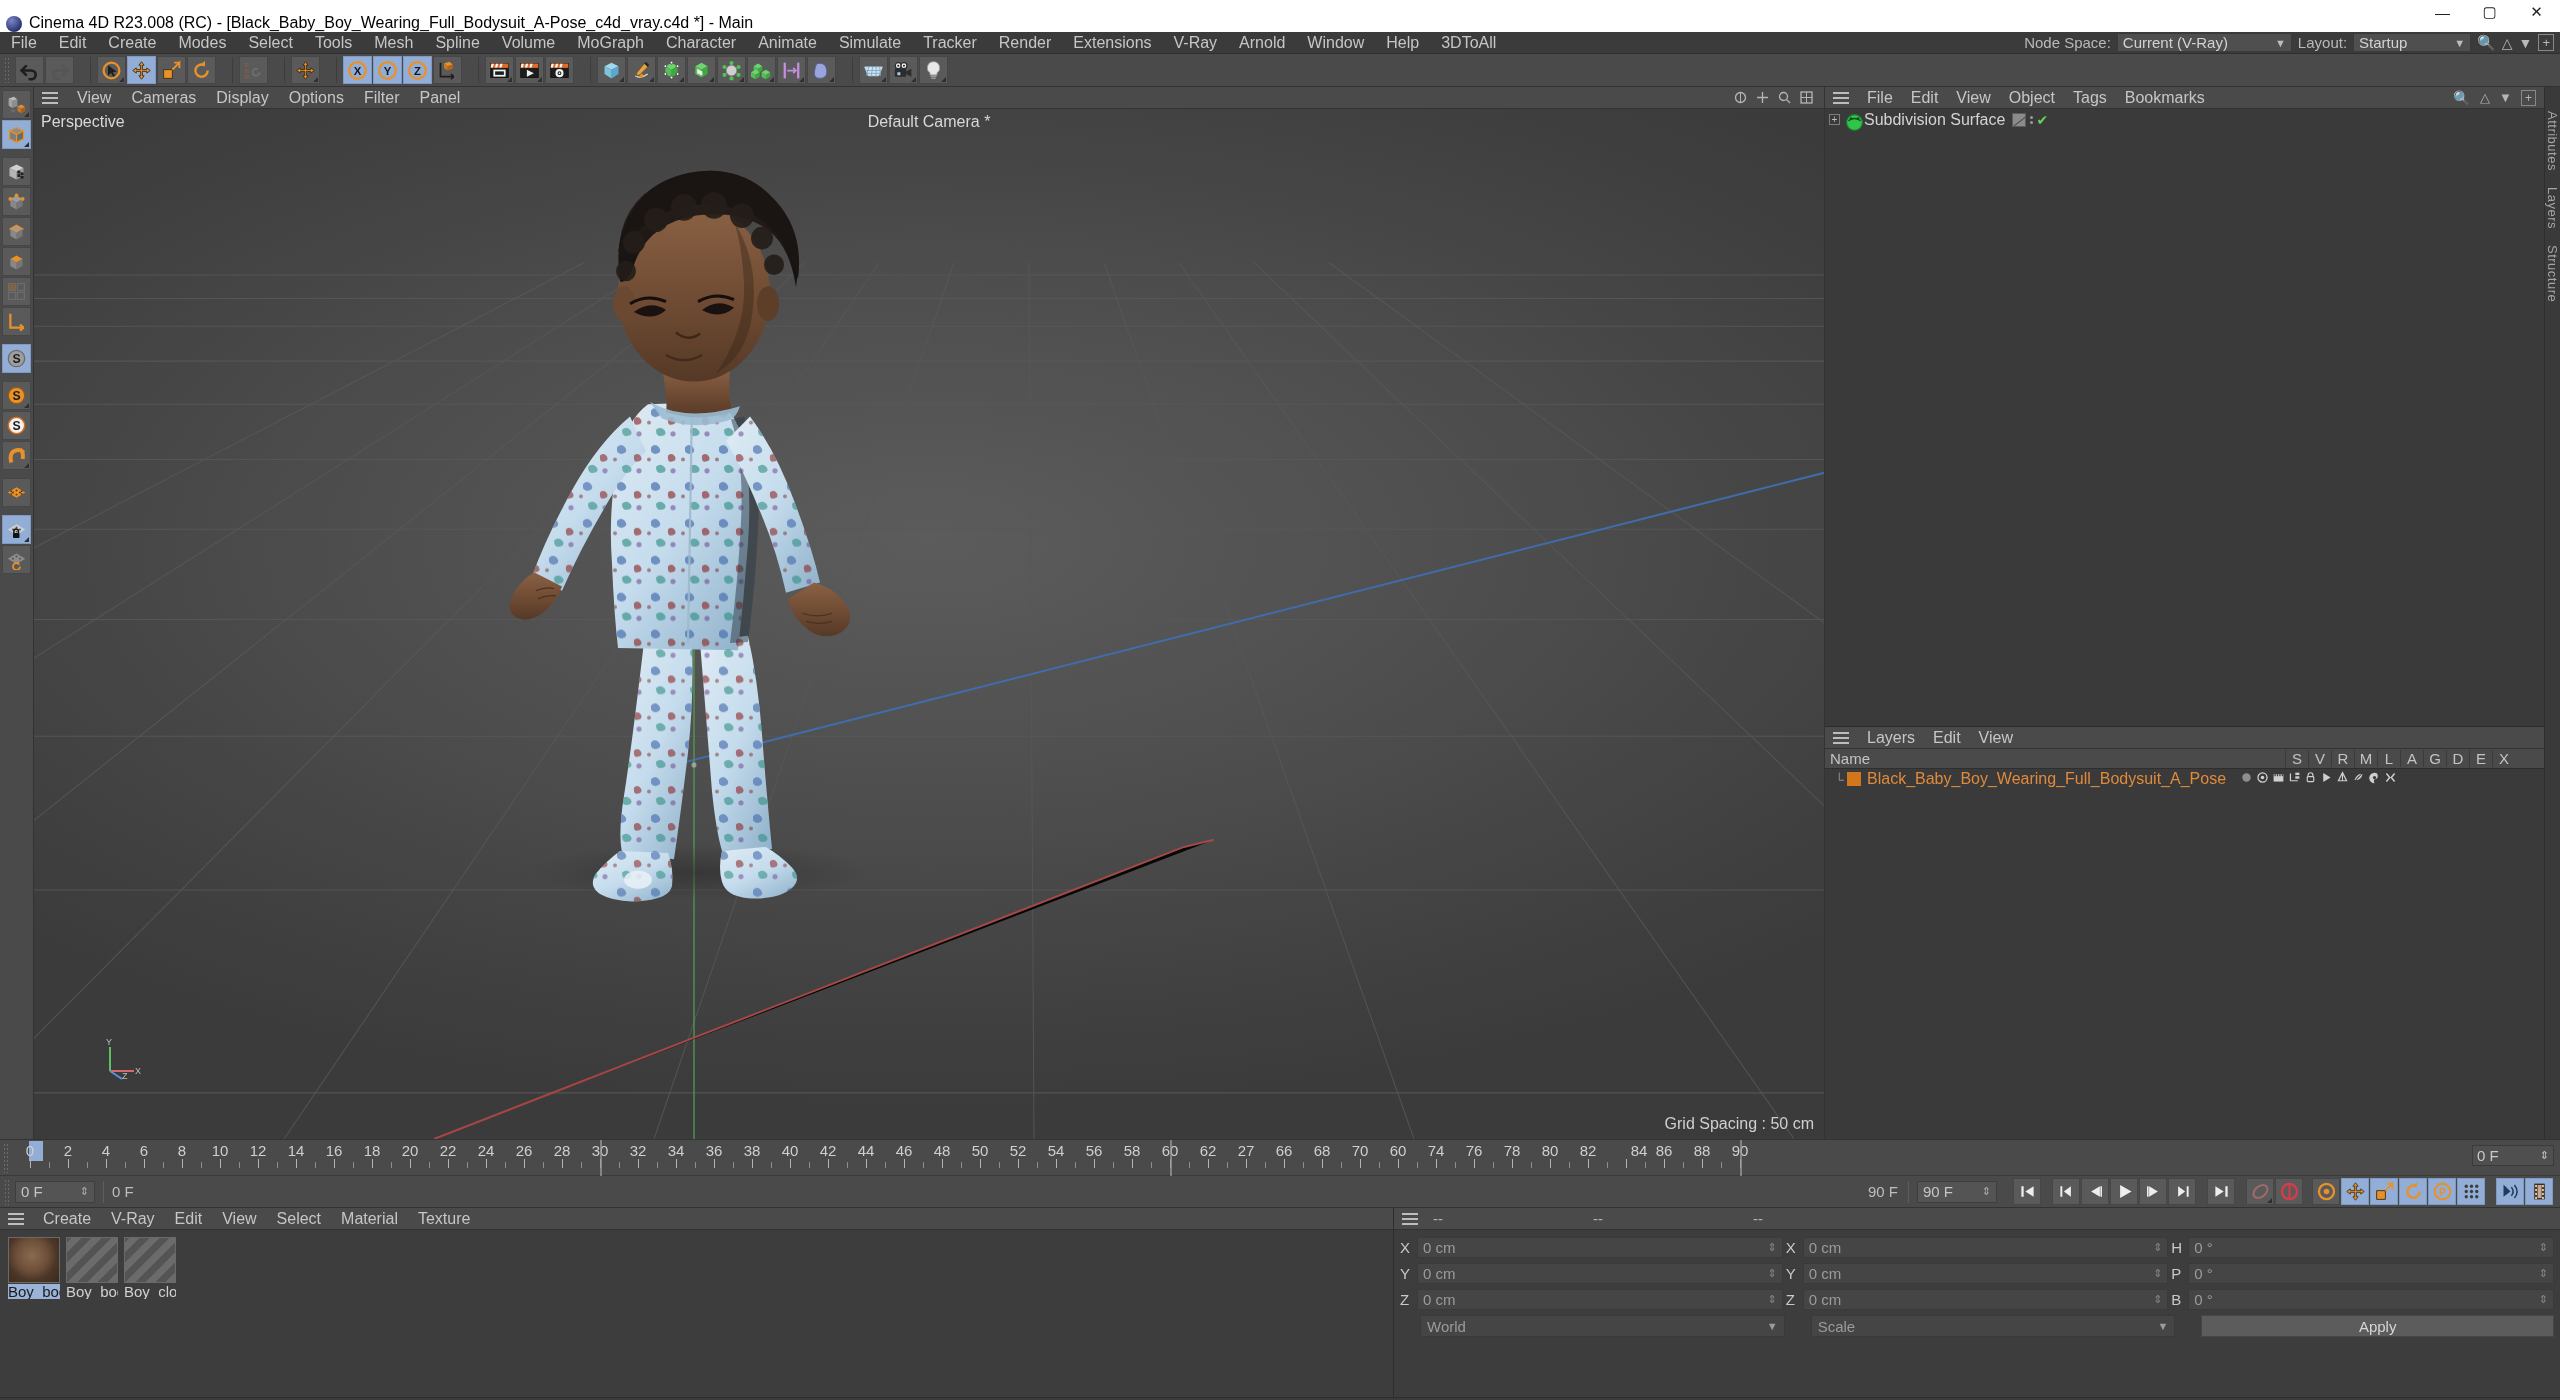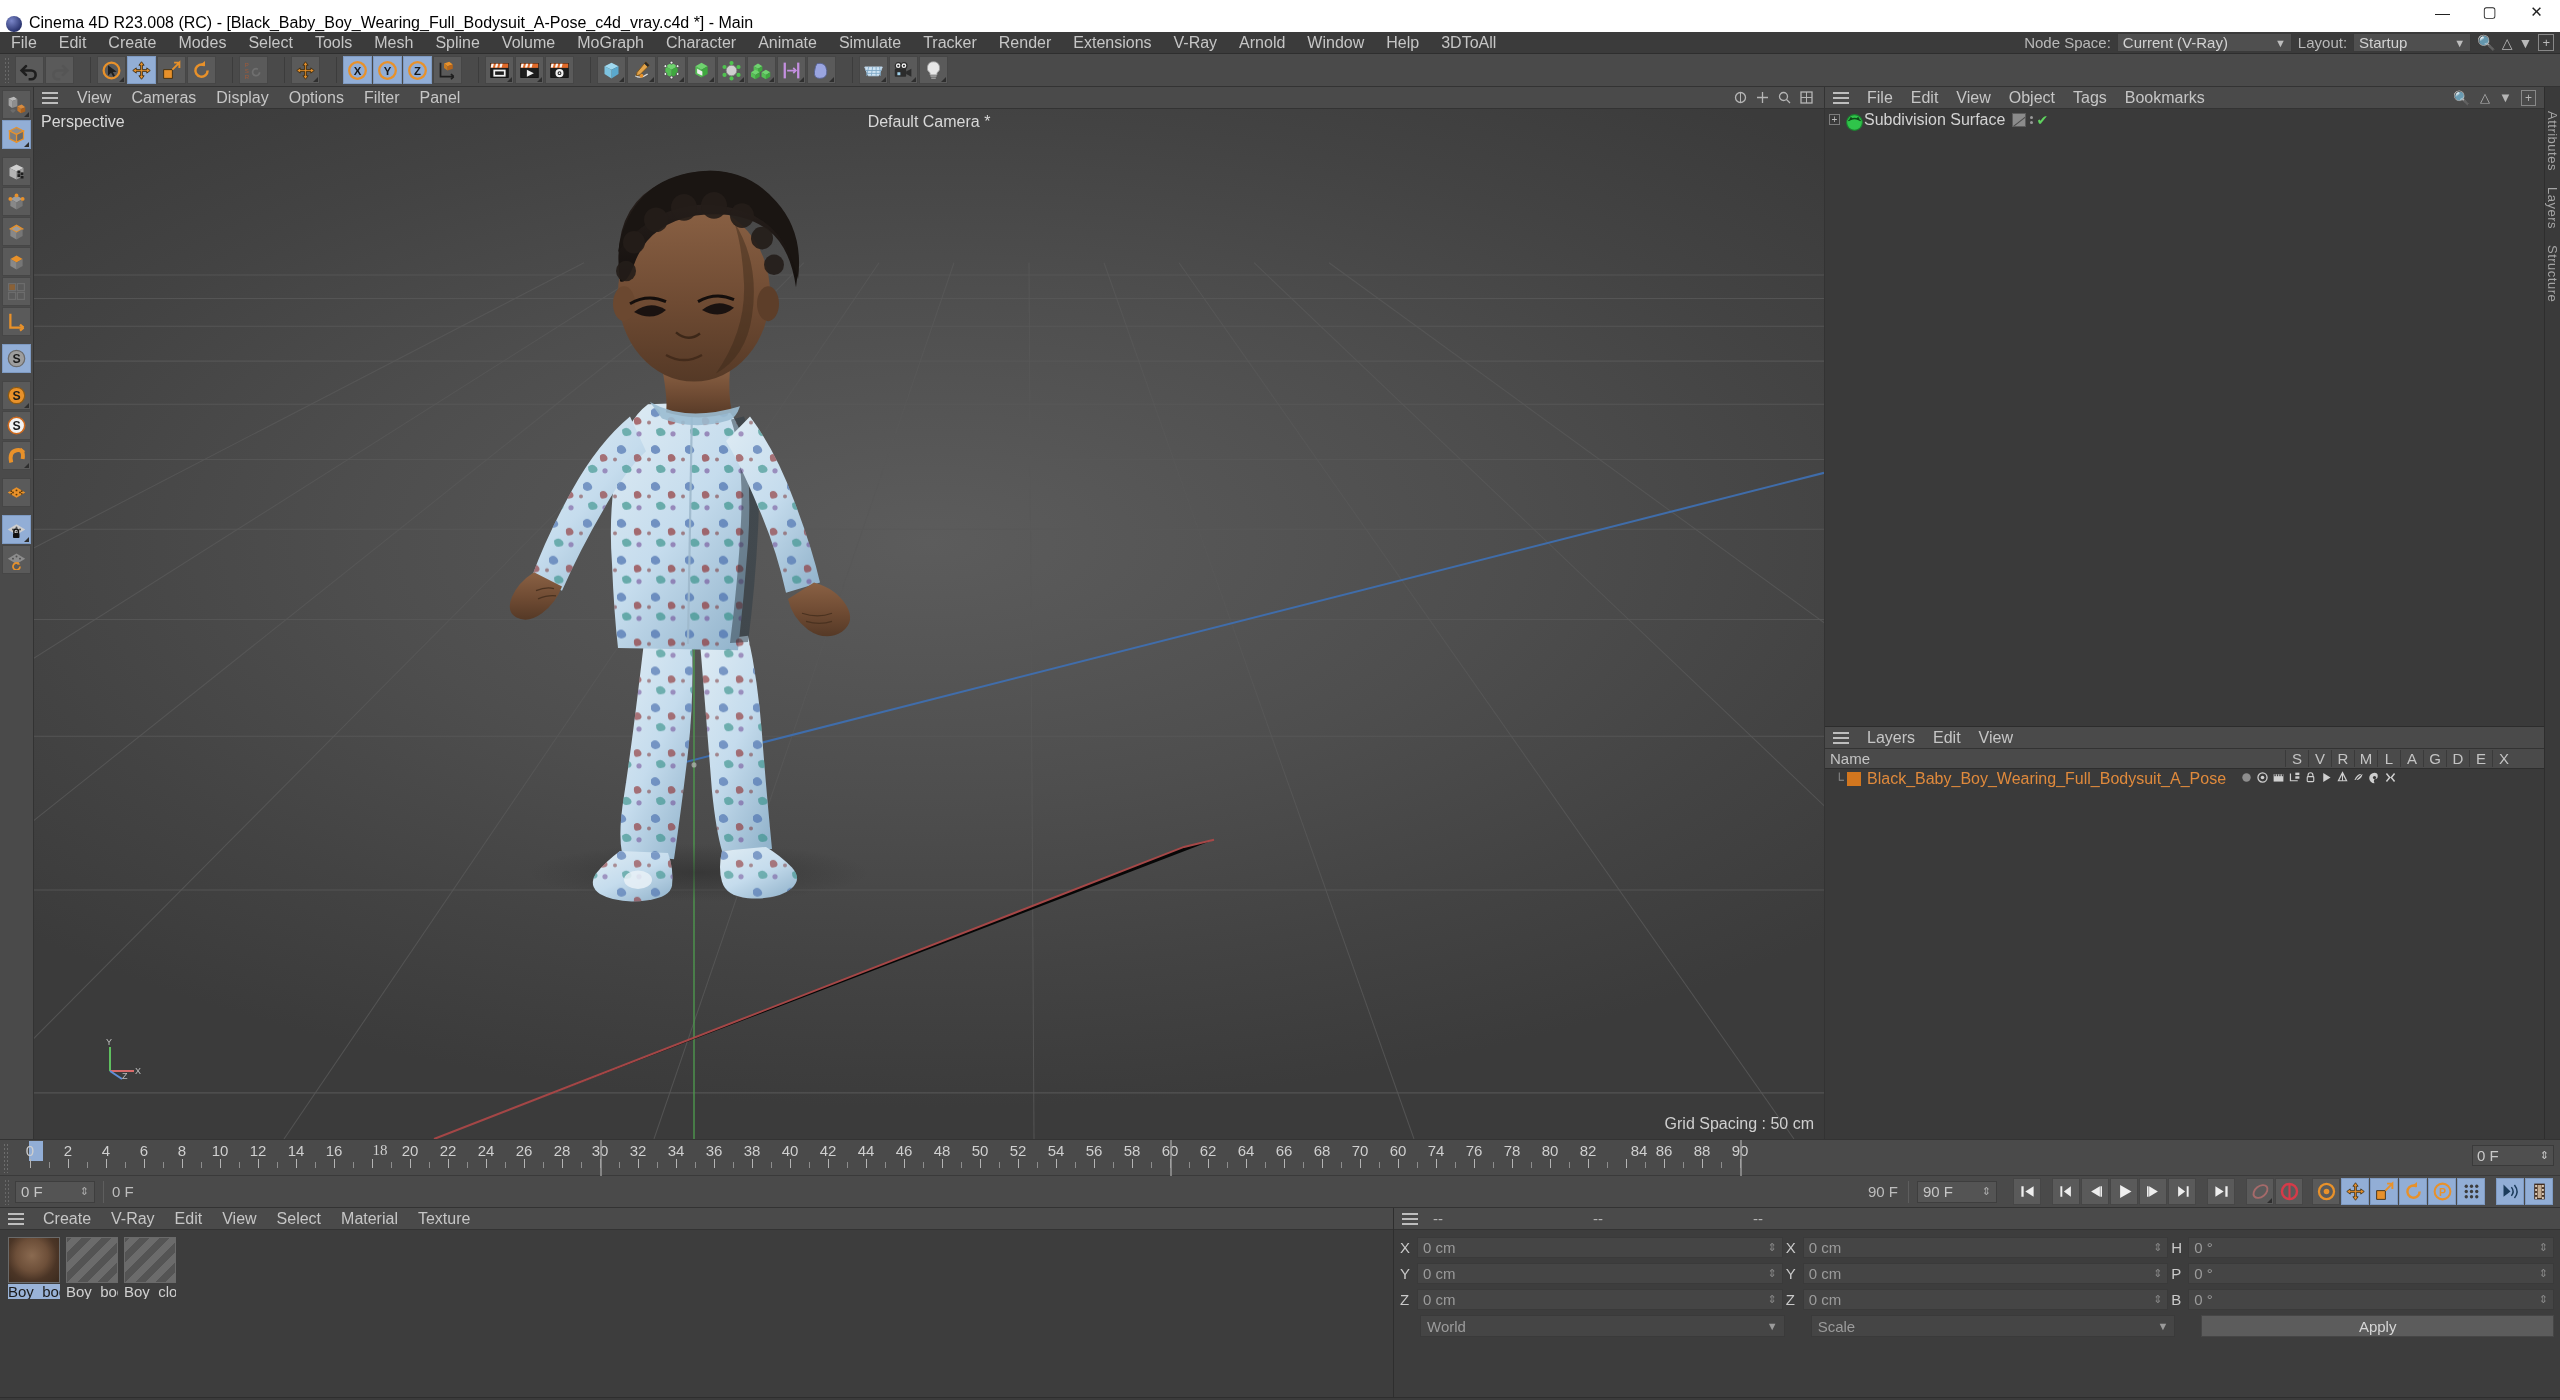--- a/index.html
+++ b/index.html
@@ -1051,21 +1051,21 @@
       <div class="tickm" style="left: 1728px;"></div>
       <div class="lab" style="left: 18px;">0</div>
       <div class="lab" style="left: 56px;">2</div>
       <div class="lab" style="left: 94px;">4</div>
       <div class="lab" style="left: 132px;">6</div>
       <div class="lab" style="left: 170px;">8</div>
       <div class="lab" style="left: 208px;">10</div>
       <div class="lab" style="left: 246px;">12</div>
       <div class="lab" style="left: 284px;">14</div>
       <div class="lab" style="left: 322px;">16</div>
-      <div class="lab" style="left: 368px; font-family: Liberation Serif, serif;">18</div>
+      <div class="lab" style="left: 360px;">18</div>
       <div class="lab" style="left: 398px;">20</div>
       <div class="lab" style="left: 436px;">22</div>
       <div class="lab" style="left: 474px;">24</div>
       <div class="lab" style="left: 512px;">26</div>
       <div class="lab" style="left: 550px;">28</div>
       <div class="lab" style="left: 588px;">30</div>
       <div class="lab" style="left: 626px;">32</div>
       <div class="lab" style="left: 664px;">34</div>
       <div class="lab" style="left: 702px;">36</div>
       <div class="lab" style="left: 740px;">38</div>
@@ -1074,21 +1074,21 @@
       <div class="lab" style="left: 854px;">44</div>
       <div class="lab" style="left: 892px;">46</div>
       <div class="lab" style="left: 930px;">48</div>
       <div class="lab" style="left: 968px;">50</div>
       <div class="lab" style="left: 1006px;">52</div>
       <div class="lab" style="left: 1044px;">54</div>
       <div class="lab" style="left: 1082px;">56</div>
       <div class="lab" style="left: 1120px;">58</div>
       <div class="lab" style="left: 1158px;">60</div>
       <div class="lab" style="left: 1196px;">62</div>
-      <div class="lab" style="left: 1234px;">64</div>
+      <div class="lab" style="left: 1234px;">27</div>
       <div class="lab" style="left: 1272px;">66</div>
       <div class="lab" style="left: 1310px;">68</div>
       <div class="lab" style="left: 1348px;">70</div>
       <div class="lab" style="left: 1386px;">60</div>
       <div class="lab" style="left: 1424px;">74</div>
       <div class="lab" style="left: 1462px;">76</div>
       <div class="lab" style="left: 1500px;">78</div>
       <div class="lab" style="left: 1538px;">80</div>
       <div class="lab" style="left: 1576px;">82</div>
       <div class="lab" style="left: 1614px; margin-left: 13px;">84</div>

